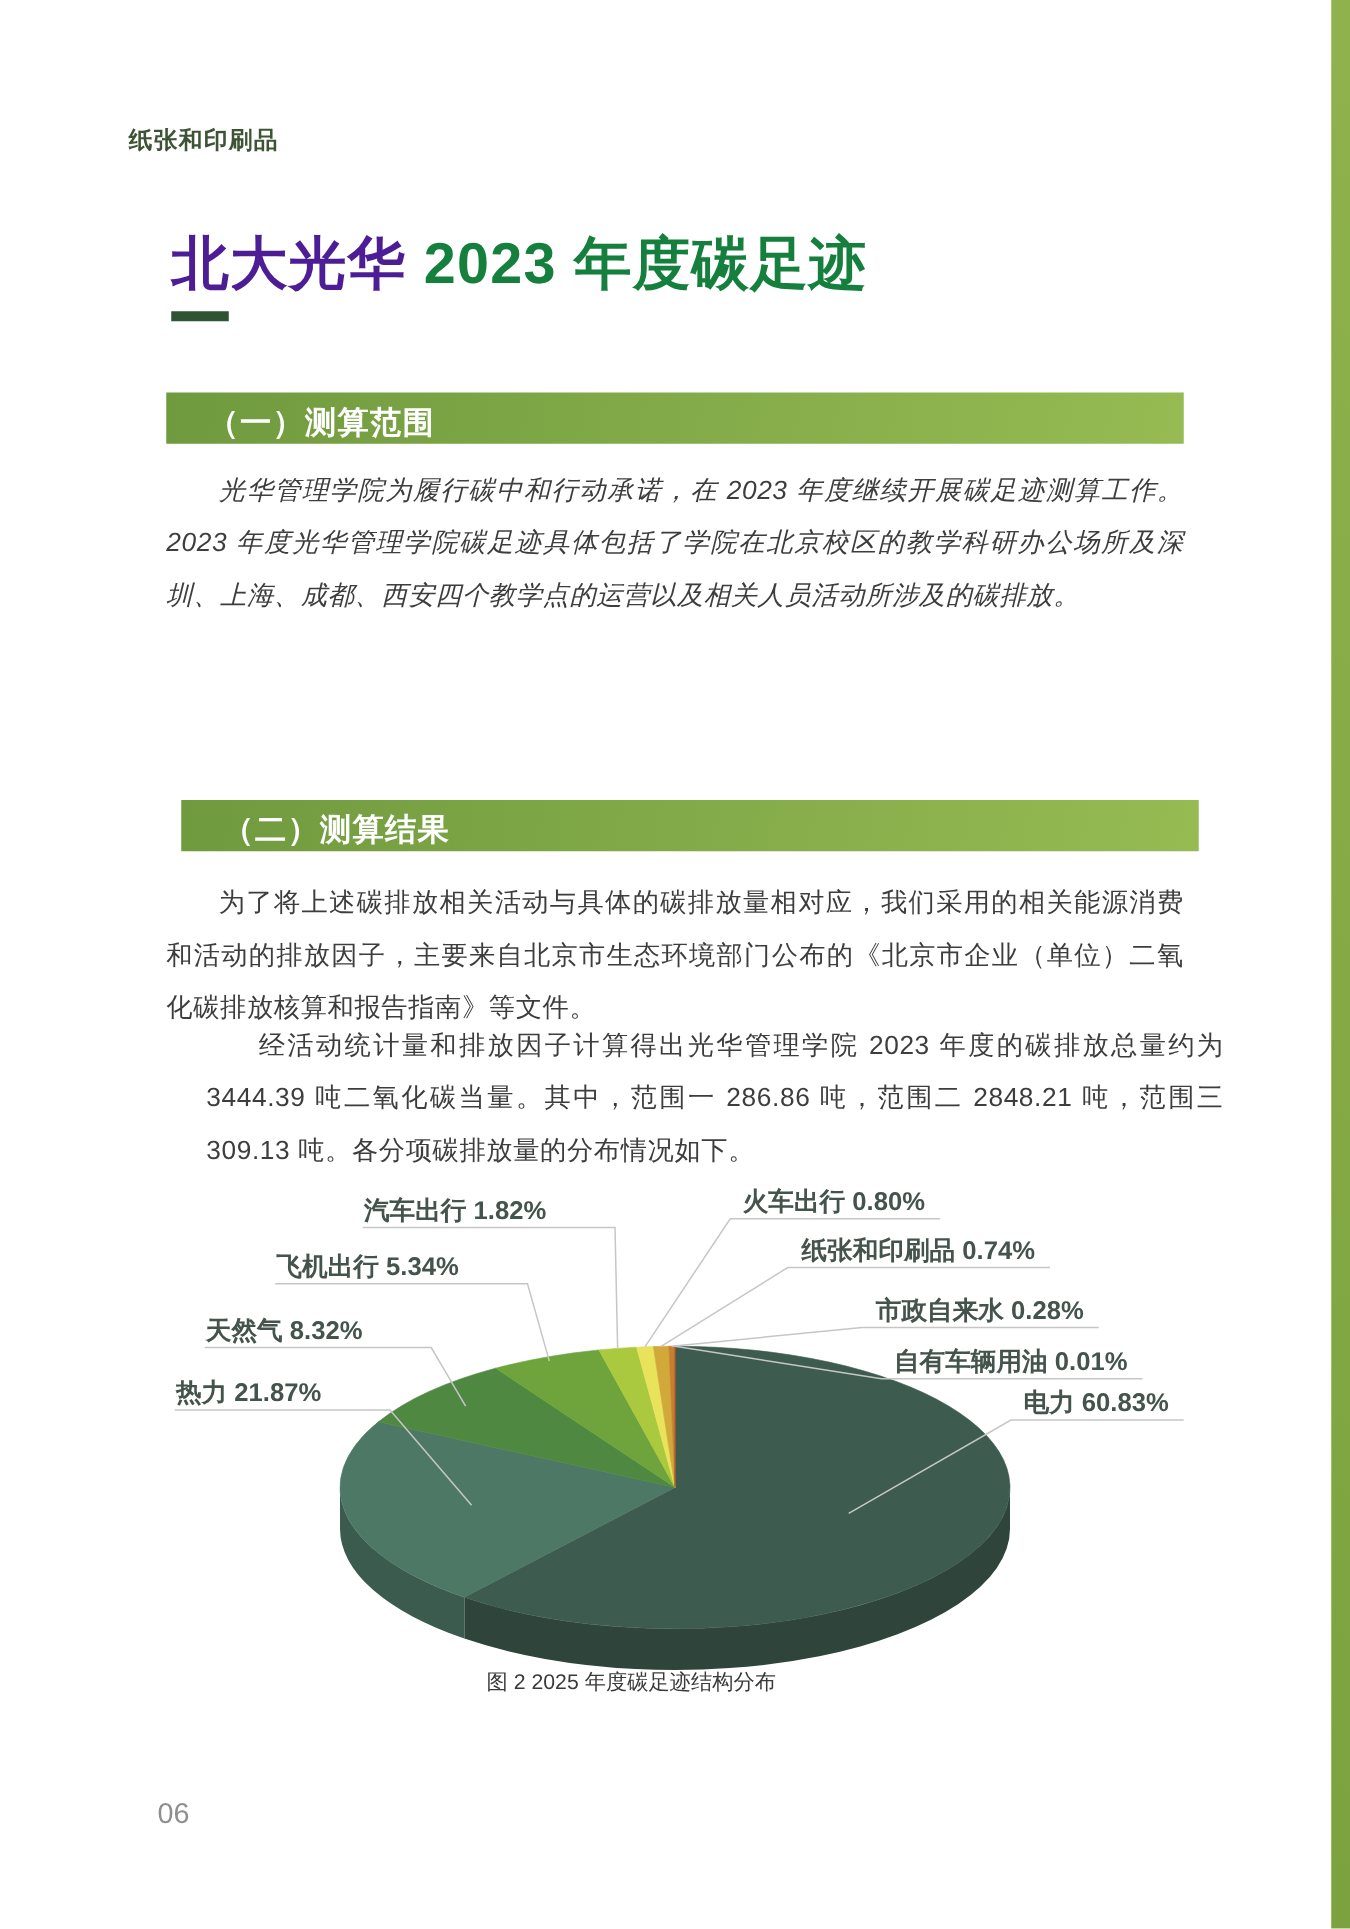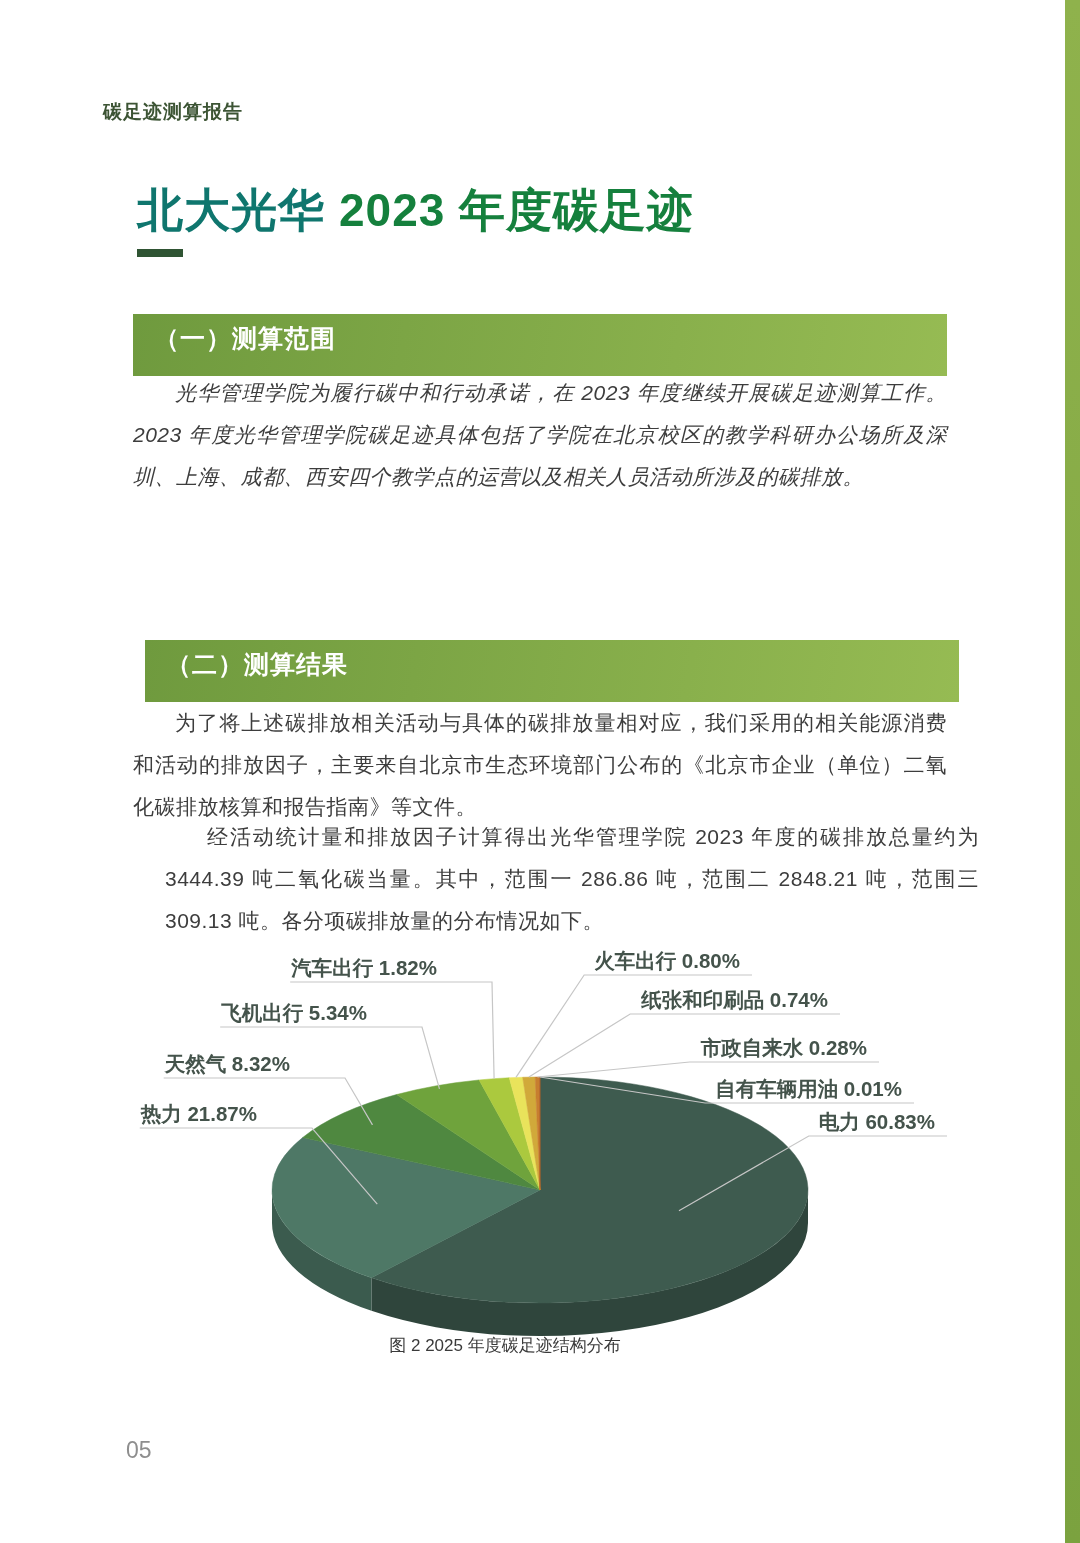--- a/index.html
+++ b/index.html
@@ -8,30 +8,30 @@
     font-family:"Liberation Sans","DejaVu Sans",sans-serif;
   }
   .page-header{
     position:absolute;left:103px;top:99px;
     font-size:19px;font-weight:bold;color:#3c5434;letter-spacing:1px;
   }
   .title{
     position:absolute;left:137px;top:180px;margin:0;white-space:nowrap;
     font-size:46px;font-weight:800;letter-spacing:1px;
   }
-  .title-prefix{color:#0f766e;}
+  .title-prefix{color:#4c1d95;}
   .title-main{color:#15803d;margin-left:14px;}
   .title-underline{
     position:absolute;left:137px;top:249px;width:46px;height:8px;background:#2f5433;
   }
   .section-bar{
-    position:absolute;left:133px;width:814px;height:62px;
+    position:absolute;left:133px;width:814px;height:41px;
     background:linear-gradient(100deg,#6f9a3e 0%,#96bb53 100%);
     color:#ffffff;font-size:25px;font-weight:bold;line-height:49px;
-    padding-left:0;box-sizing:border-box;
+    padding-left:12px;box-sizing:border-box;
   }
   .section-bar span{margin-left:21px;letter-spacing:1px;}
   #bar1{top:314px;}
   #bar2{top:640px;margin-left:12px;}
   .body-par{
     position:absolute;left:133px;width:814px;margin:0;
     font-size:21px;line-height:42px;color:#3d3d3d;
     text-align:justify;text-indent:2em;letter-spacing:0.5px;
   }
   #p1{top:372px;font-style:italic;}
@@ -49,21 +49,21 @@
   .edge-bar{
     position:absolute;right:0;top:0;width:15px;height:1543px;
     background:linear-gradient(180deg,#8fb24c 0%,#7ba23f 100%);
   }
 </style>
 </head>
 <body>
 
 <div class="page">
 
-  <div class="page-header">碳足迹测算报告</div>
+  <div class="page-header">纸张和印刷品</div>
 
   <h1 class="title"><span class="title-prefix">北大光华</span><span class="title-main">2023 年度碳足迹</span></h1>
   <div class="title-underline"></div>
 
   <div class="section-bar" id="bar1"><span>（一）测算范围</span></div>
   <p class="body-par" id="p1">光华管理学院为履行碳中和行动承诺，在 2023 年度继续开展碳足迹测算工作。2023 年度光华管理学院碳足迹具体包括了学院在北京校区的教学科研办公场所及深圳、上海、成都、西安四个教学点的运营以及相关人员活动所涉及的碳排放。</p>
 
   <div class="section-bar" id="bar2"><span>（二）测算结果</span></div>
   <p class="body-par" id="p3">为了将上述碳排放相关活动与具体的碳排放量相对应，我们采用的相关能源消费和活动的排放因子，主要来自北京市生态环境部门公布的《北京市企业（单位）二氧化碳排放核算和报告指南》等文件。</p>
   <p class="body-par" id="p4">经活动统计量和排放因子计算得出光华管理学院 2023 年度的碳排放总量约为 3444.39 吨二氧化碳当量。其中，范围一 286.86 吨，范围二 2848.21 吨，范围三 309.13 吨。各分项碳排放量的分布情况如下。</p>
@@ -95,16 +95,16 @@
       <text x="828" y="72" text-anchor="end" font-size="20.5" font-weight="bold" fill="#44534b" font-family="&quot;Liberation Sans&quot;,&quot;DejaVu Sans&quot;,sans-serif">纸张和印刷品 0.74%</text>
       <path d="M840 79 L630.171875 79 L528.8905971920427 142.09712856565176" fill="none" stroke="#c6c6c6" stroke-width="1.2"></path>
       <text x="867" y="120" text-anchor="end" font-size="20.5" font-weight="bold" fill="#44534b" font-family="&quot;Liberation Sans&quot;,&quot;DejaVu Sans&quot;,sans-serif">市政自来水 0.28%</text>
       <path d="M879 127 L689.671875 127 L537.474449447495 142.00501765311532" fill="none" stroke="#c6c6c6" stroke-width="1.2"></path>
       <text x="902" y="161" text-anchor="end" font-size="20.5" font-weight="bold" fill="#44534b" font-family="&quot;Liberation Sans&quot;,&quot;DejaVu Sans&quot;,sans-serif">自有车辆用油 0.01%</text>
       <path d="M914 168 L705.171875 168 L539.9158137368946 142.00000557521133" fill="none" stroke="#c6c6c6" stroke-width="1.2"></path>
     </svg>
 
   <div class="chart-caption">图 2 2025 年度碳足迹结构分布</div>
 
-  <div class="page-number">05</div>
+  <div class="page-number">06</div>
 
   <div class="edge-bar"></div>
 </div>
 
 </body></html>

